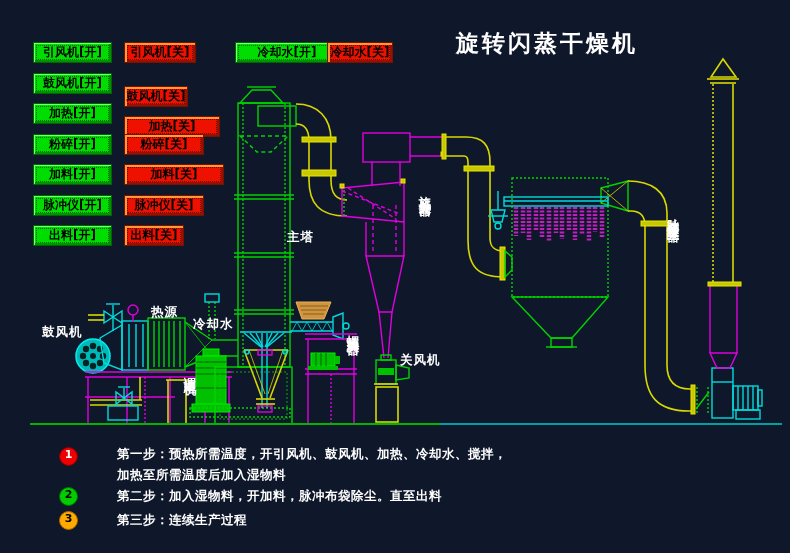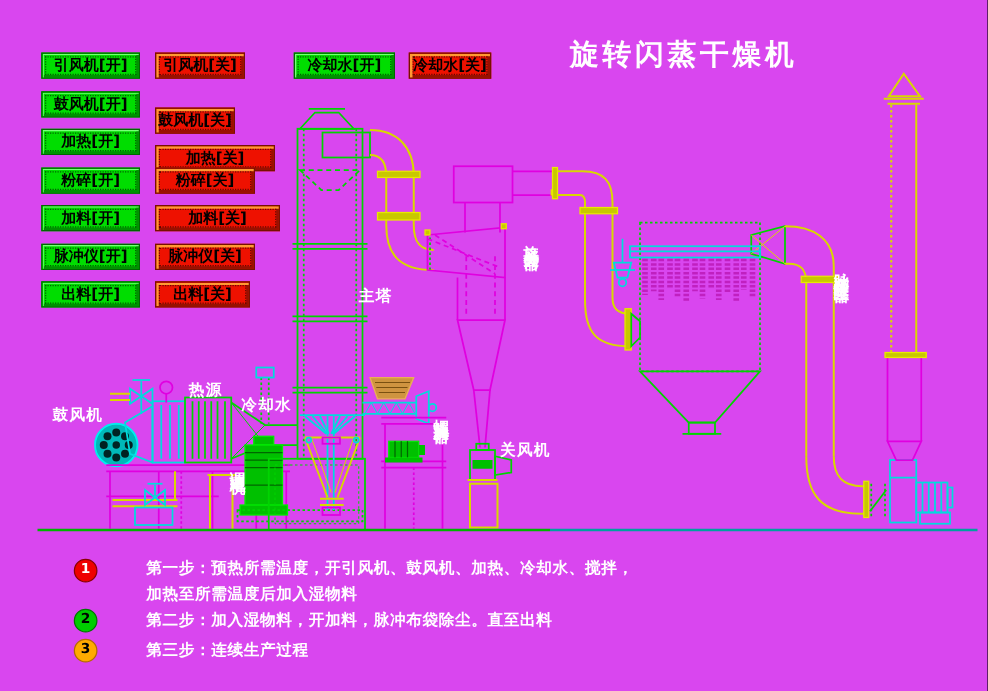--- a/index.html
+++ b/index.html
@@ -1,16 +1,16 @@
 <!DOCTYPE html>
 <html><head>
 <meta charset="utf-8">
 <style>
   html,body{margin:0;padding:0;background:#000;}
-  #screen{position:relative;width:790px;height:553px;background:#d946ef;overflow:hidden;
+  #screen{position:relative;width:790px;height:553px;background:#0f172a;overflow:hidden;
           font-family:"DejaVu Sans","Liberation Sans",sans-serif;}
   .btn{position:absolute;width:79px;height:21px;display:flex;align-items:center;justify-content:center;
        font:bold 12px "DejaVu Sans",sans-serif;color:#000;cursor:pointer;box-sizing:border-box;
        outline:1px dotted rgba(0,0,0,.55);outline-offset:-4px;letter-spacing:0;}
   .btn.green{background:#00dd00;border:1px solid #006600;
        box-shadow:inset 1px 1px 0 #77ff77,inset -2px -2px 0 #009200;}
   .btn.red{background:#ee1100;border:1px solid #771100;
        box-shadow:inset 2px 2px 0 #ff9933,inset -2px -2px 0 #991000;}
   .title{position:absolute;left:456px;top:28px;font:bold 23px "DejaVu Sans",sans-serif;
        color:#fff;letter-spacing:3px;white-space:nowrap;}
@@ -344,23 +344,23 @@
   <div class="btn green" style="left:33px;top:164px">加料[开]</div>
   <div class="btn green" style="left:33px;top:195px">脉冲仪[开]</div>
   <div class="btn green" style="left:33px;top:225px">出料[开]</div>
 
   <div class="btn red" style="left:124px;top:42px;width:72px">引风机[关]</div>
   <div class="btn red" style="left:124px;top:86px;width:64px">鼓风机[关]</div>
   <div class="btn red" style="left:124px;top:116px;width:96px">加热[关]</div>
   <div class="btn red" style="left:124px;top:134px;width:80px">粉碎[关]</div>
   <div class="btn red" style="left:124px;top:164px;width:100px">加料[关]</div>
   <div class="btn red" style="left:124px;top:195px;width:80px">脉冲仪[关]</div>
-  <div class="btn red" style="left:124px;top:225px;width:76px">出料[关]</div>
-
-  <div class="btn green" style="left:235px;top:42px;width:81px">冷却水[开]</div>
+  <div class="btn red" style="left:124px;top:225px;width:60px">出料[关]</div>
+
+  <div class="btn green" style="left:235px;top:42px;width:104px">冷却水[开]</div>
   <div class="btn red" style="left:327px;top:42px;width:66px">冷却水[关]</div>
 
   <div class="title">旋转闪蒸干燥机</div>
 
   <div class="dlabel" style="left:287px;top:229px">主塔</div>
   <div class="dlabel vlabel" style="left:416px;top:186px">旋风分离器</div>
   <div class="dlabel vlabel" style="left:664px;top:208px">脉冲布袋除尘器</div>
   <div class="dlabel" style="left:400px;top:352px">关风机</div>
   <div class="dlabel vlabel" style="left:344px;top:325px">螺旋加料器</div>
   <div class="dlabel vlabel" style="left:181px;top:367px">调速电机</div>

